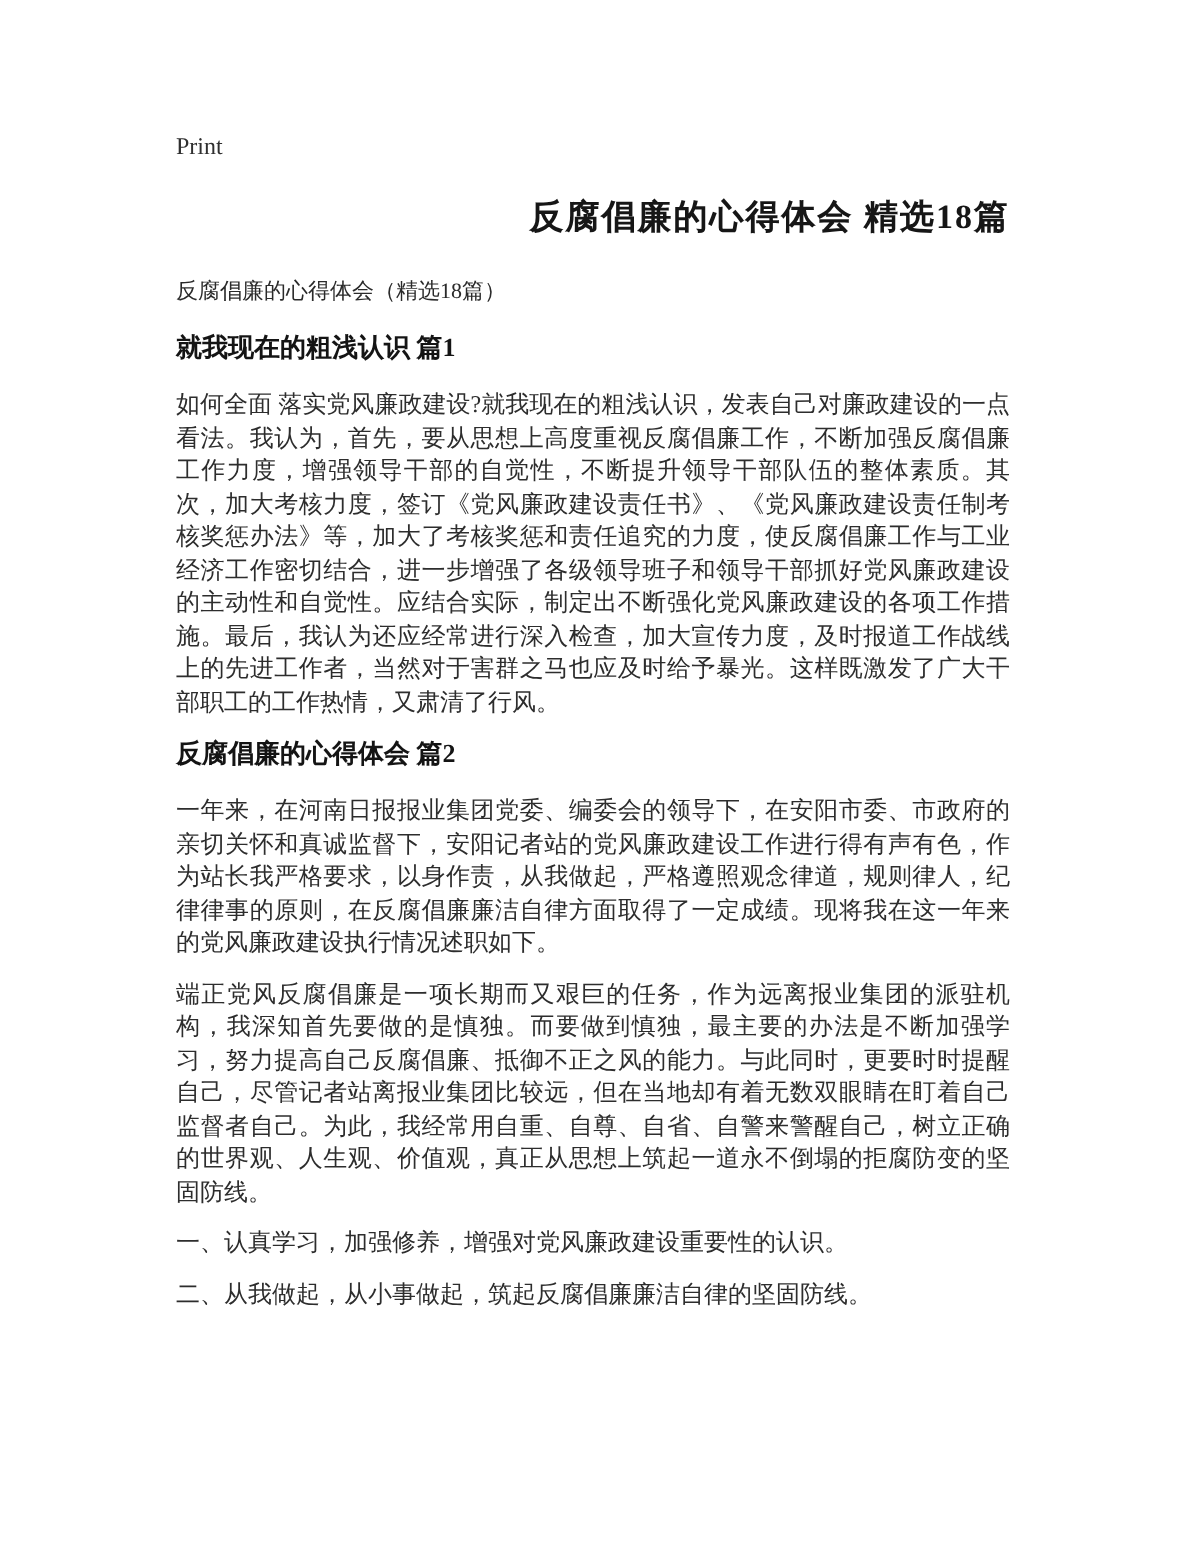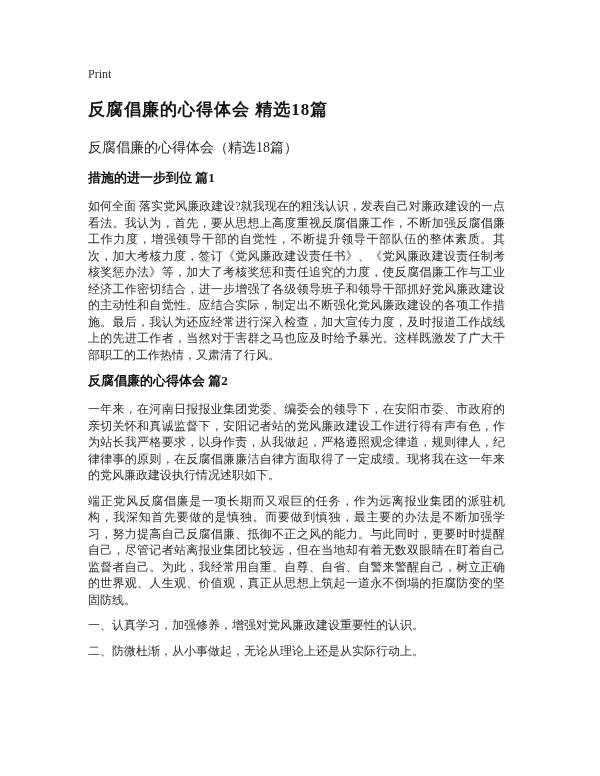--- a/index.html
+++ b/index.html
@@ -22,27 +22,27 @@
     font-size: 12px;
     color: #2f2f2f;
     margin-bottom: 16px;
     cursor: pointer;
     display: inline-block;
   }
   .doc-title {
     font-size: 17px;
     font-weight: bold;
     color: #161616;
-    text-align: left;
+    text-align: right;
     letter-spacing: 1px;
     margin-bottom: 18px;
     font-family: "Liberation Serif", "DejaVu Serif", serif;
   }
   .doc-subtitle {
-    font-size: 14px;
+    font-size: 11px;
     color: #2a2a2a;
     margin-bottom: 12px;
   }
   .section-heading {
     font-size: 13px;
     font-weight: bold;
     color: #141414;
     margin-top: 4px;
     margin-bottom: 11px;
   }
@@ -61,25 +61,25 @@
 
 <div class="page">
 
   <div class="print-link">Print</div>
 
   <div class="doc-title">反腐倡廉的心得体会 精选18篇</div>
 
   <div class="doc-subtitle">反腐倡廉的心得体会（精选18篇）</div>
 
   <div class="section">
-    <div class="section-heading">措施的进一步到位 篇1</div>
+    <div class="section-heading">就我现在的粗浅认识 篇1</div>
     <p class="body-paragraph">如何全面 落实党风廉政建设?就我现在的粗浅认识，发表自己对廉政建设的一点看法。我认为，首先，要从思想上高度重视反腐倡廉工作，不断加强反腐倡廉工作力度，增强领导干部的自觉性，不断提升领导干部队伍的整体素质。其次，加大考核力度，签订《党风廉政建设责任书》、《党风廉政建设责任制考核奖惩办法》等，加大了考核奖惩和责任追究的力度，使反腐倡廉工作与工业经济工作密切结合，进一步增强了各级领导班子和领导干部抓好党风廉政建设的主动性和自觉性。应结合实际，制定出不断强化党风廉政建设的各项工作措施。最后，我认为还应经常进行深入检查，加大宣传力度，及时报道工作战线上的先进工作者，当然对于害群之马也应及时给予暴光。这样既激发了广大干部职工的工作热情，又肃清了行风。</p>
   </div>
 
   <div class="section">
     <div class="section-heading">反腐倡廉的心得体会 篇2</div>
     <p class="body-paragraph">一年来，在河南日报报业集团党委、编委会的领导下，在安阳市委、市政府的亲切关怀和真诚监督下，安阳记者站的党风廉政建设工作进行得有声有色，作为站长我严格要求，以身作责，从我做起，严格遵照观念律道，规则律人，纪律律事的原则，在反腐倡廉廉洁自律方面取得了一定成绩。现将我在这一年来的党风廉政建设执行情况述职如下。</p>
     <p class="body-paragraph">端正党风反腐倡廉是一项长期而又艰巨的任务，作为远离报业集团的派驻机构，我深知首先要做的是慎独。而要做到慎独，最主要的办法是不断加强学习，努力提高自己反腐倡廉、抵御不正之风的能力。与此同时，更要时时提醒自己，尽管记者站离报业集团比较远，但在当地却有着无数双眼睛在盯着自己监督者自己。为此，我经常用自重、自尊、自省、自警来警醒自己，树立正确的世界观、人生观、价值观，真正从思想上筑起一道永不倒塌的拒腐防变的坚固防线。</p>
     <p class="body-paragraph">一、认真学习，加强修养，增强对党风廉政建设重要性的认识。</p>
-    <p class="body-paragraph">二、防微杜渐，从小事做起，无论从理论上还是从实际行动上。</p>
+    <p class="body-paragraph">二、从我做起，从小事做起，筑起反腐倡廉廉洁自律的坚固防线。</p>
   </div>
 
 </div>
 
 </body></html>

